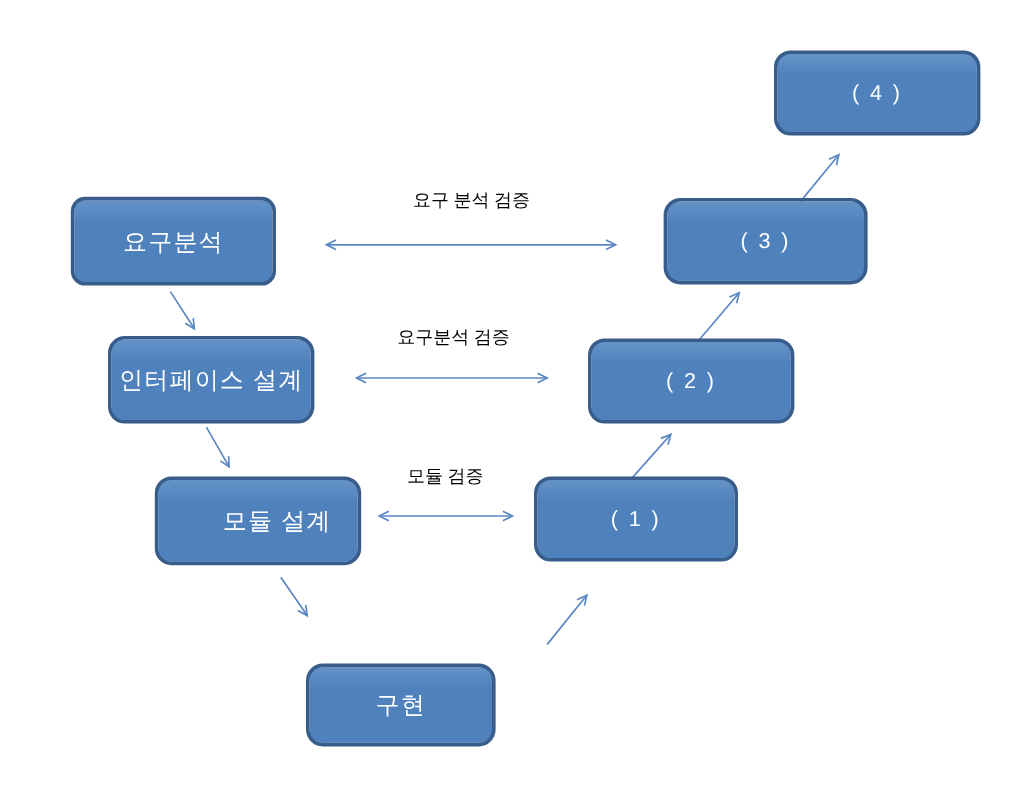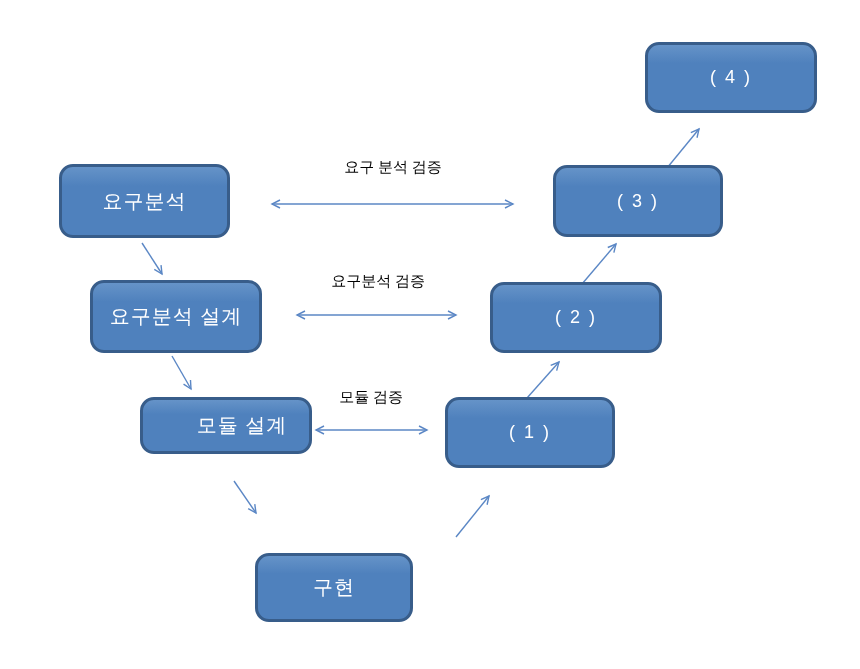--- a/index.html
+++ b/index.html
@@ -44,23 +44,23 @@
   .arrow-label {
     position: absolute;
     transform: translateX(-50%);
     font-size: 15px;
     color: #000000;
     white-space: nowrap;
     letter-spacing: 0px;
     font-family: Liberation Serif, serif;
   }
   
-  #node-requirements   { left: 59px;  top: 164px; width: 171px; height: 74px; }
+  #node-requirements   { left: 59px;  top: 164px; width: 171px; height: 74px; border-radius: 12px; }
   #node-architecture   { left: 90px;  top: 280px; width: 172px; height: 73px; }
-  #node-module-design  { left: 140px; top: 397px; width: 172px; height: 57px; padding-left: 32px; }
+  #node-module-design  { left: 129px; top: 397px; width: 172px; height: 74px; padding-left: 32px; }
   #node-implementation { left: 255px; top: 553px; width: 158px; height: 69px; }
   #node-blank1         { left: 445px; top: 397px; width: 170px; height: 71px; }
   #node-blank2         { left: 490px; top: 282px; width: 172px; height: 71px; }
   #node-blank3         { left: 553px; top: 165px; width: 170px; height: 72px; }
   #node-blank4         { left: 645px; top: 42px;  width: 172px; height: 71px; }
   
   #label-requirements { left: 393px; top: 158px; }
   #label-interface    { left: 378px; top: 272px; }
   #label-module       { left: 371px; top: 388px; }
 </style>
@@ -84,21 +84,21 @@
     <line x1="172" y1="356" x2="191" y2="389" stroke="#5b87c5" stroke-width="1.4" marker-end="url(#ah)"></line>
     <line x1="234" y1="481" x2="256" y2="513" stroke="#5b87c5" stroke-width="1.4" marker-end="url(#ah)"></line>
 
     <line x1="456" y1="537" x2="489" y2="496" stroke="#5b87c5" stroke-width="1.4" marker-end="url(#ah)"></line>
     <line x1="527" y1="398" x2="559" y2="362" stroke="#5b87c5" stroke-width="1.4" marker-end="url(#ah)"></line>
     <line x1="582" y1="284" x2="616" y2="244" stroke="#5b87c5" stroke-width="1.4" marker-end="url(#ah)"></line>
     <line x1="667" y1="168" x2="699" y2="129" stroke="#5b87c5" stroke-width="1.4" marker-end="url(#ah)"></line>
   </svg>
 
   <div class="node" id="node-requirements">요구분석</div>
-  <div class="node" id="node-architecture">요구분석 설계</div>
+  <div class="node" id="node-architecture">인터페이스 설계</div>
   <div class="node" id="node-module-design">모듈 설계</div>
   <div class="node" id="node-implementation">구현</div>
 
   <div class="node blank" id="node-blank1">( 1 )</div>
   <div class="node blank" id="node-blank2">( 2 )</div>
   <div class="node blank" id="node-blank3">( 3 )</div>
   <div class="node blank" id="node-blank4">( 4 )</div>
 
   <div class="arrow-label" id="label-requirements">요구 분석 검증</div>
   <div class="arrow-label" id="label-interface">요구분석 검증</div>

